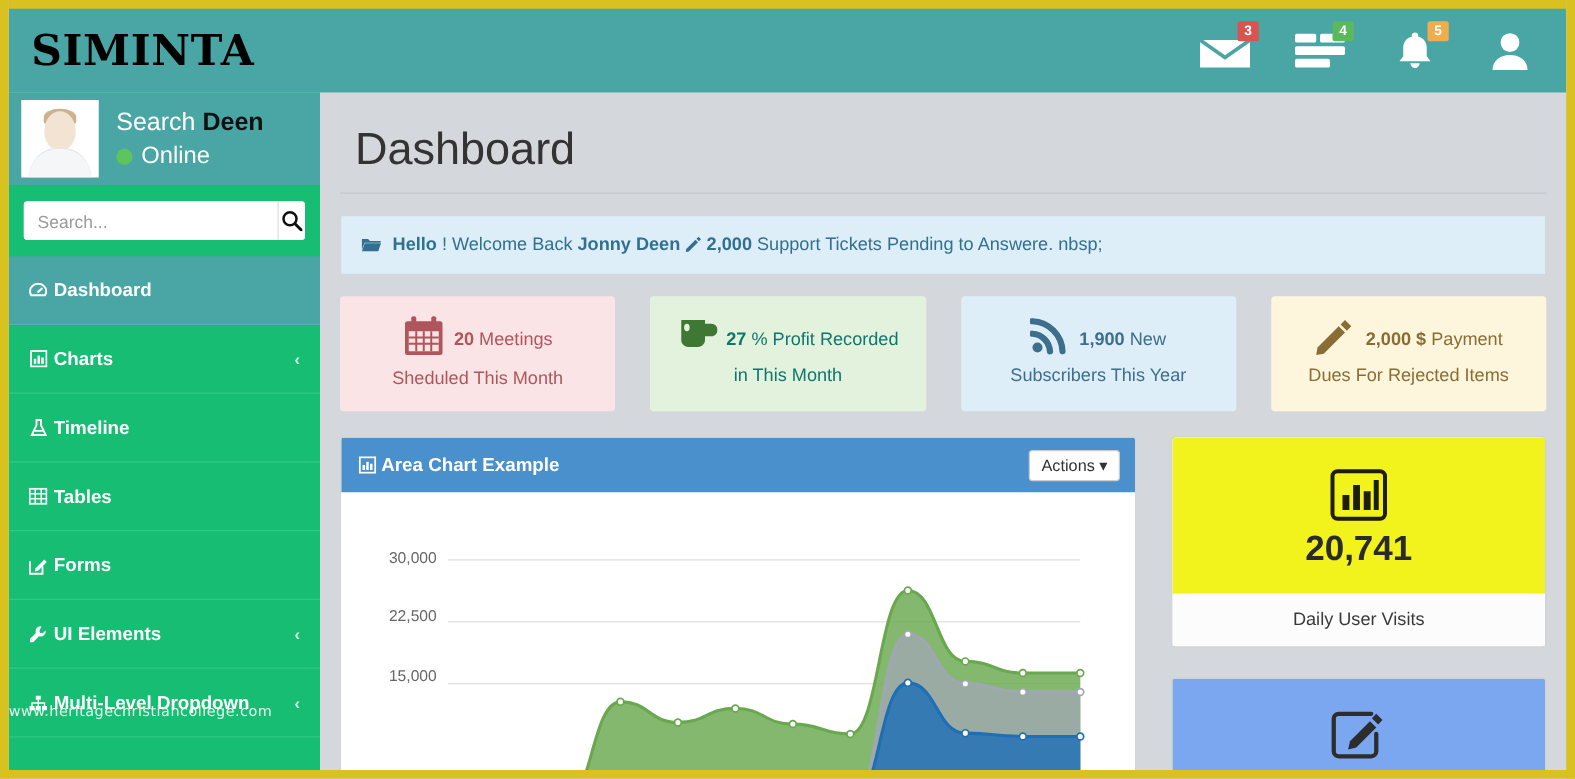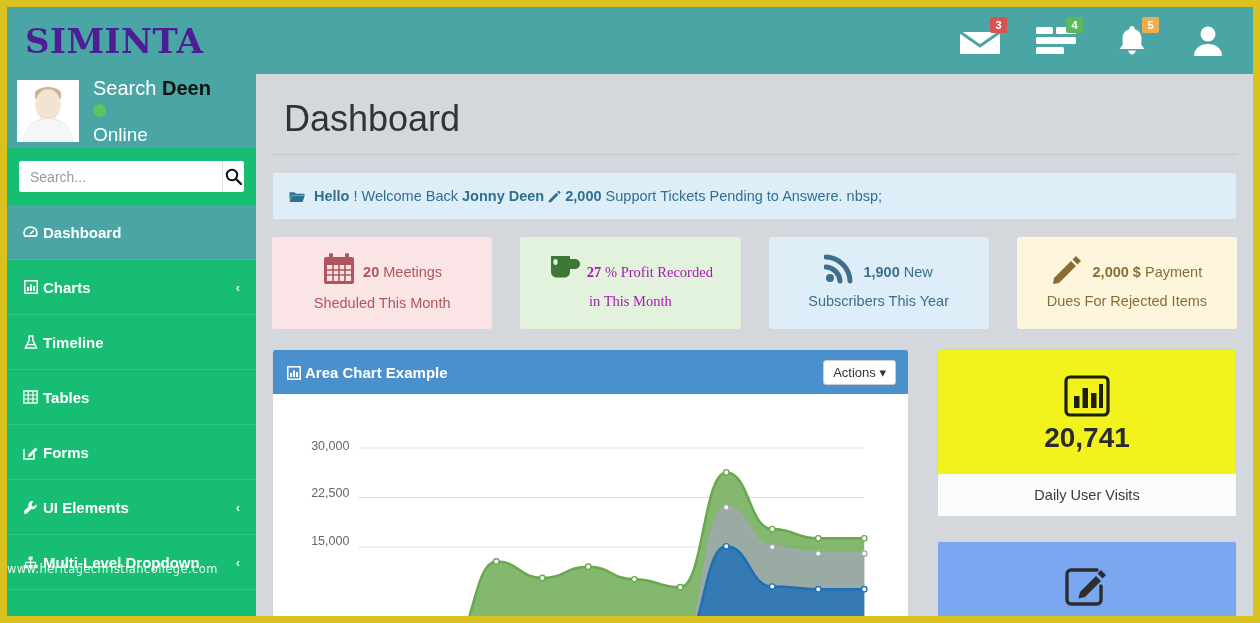--- a/index.html
+++ b/index.html
@@ -22,21 +22,21 @@
   .topbar {
     position: absolute; top: 0; left: 0; right: 0;
     height: 74px;
     background: #4aa5a5;
     display: flex; align-items: center;
     justify-content: space-between;
     padding: 0 22px 0 18px;
     border-top: 7px solid #d9c220;
   }
   .brand {
-    color: #4c1d95;
+    color: #000000;
     font-size: 34px;
     font-weight: bold;
     letter-spacing: 0.5px;
     font-family: "DejaVu Serif", serif;
   }
   .topicons { display: flex; align-items: center; gap: 30px; }
   .ticon {
     position: relative;
     width: 46px; height: 44px;
     display: flex; align-items: center; justify-content: center;
@@ -101,21 +101,21 @@
     position: absolute;
     left: 50%; bottom: 0;
     transform: translateX(-50%);
     width: 50px; height: 24px;
     border-radius: 25px 25px 0 0;
     background: #f4f6f7;
     border-top: 1px solid #e2e6e8;
   }
   .pname { color: #ffffff; font-size: 20px; line-height: 1.25; }
   .pname b { font-weight: bold; color: #111; }
-  .pstatus { display: flex; gap: 7px; margin-top: 3px; flex-direction: column; }
+  .pstatus { display: flex; align-items: center; gap: 7px; margin-top: 3px; }
   .dot { width: 13px; height: 13px; border-radius: 50%; background: #5ec45e; }
   .pstatus span { color: #ffffff; font-size: 19px; }
 
   .searchwrap {
     padding: 13px 12px;
     background: #16bd72;
   }
   .searchbox {
     display: flex;
     background: #fff;
@@ -208,21 +208,21 @@
     display: flex; flex-direction: column;
     align-items: center; justify-content: center;
     text-align: center;
     font-size: 14.5px;
     line-height: 1.45;
     padding: 0 6px;
   }
   .card .row1 { display: flex; align-items: center; gap: 7px; }
   .card b { font-weight: bold; }
   .card.red    { background: #fbe4e6; color: #b0555c; }
-  .card.green  { background: #e3f2dc; color: #a21caf; font-family: Liberation Serif, serif; }
+  .card.green  { background: #e3f2dc; color: #0f766e; }
   .card.blue   { background: #ddeef8; color: #3d6e8c; }
   .card.yellow { background: #fdf6dd; color: #8a6d34; }
 
   .lower { display: flex; gap: 28px; }
   .panel {
     flex: 1;
     background: #fff;
     border: 1px solid #d4d4d4;
     border-radius: 3px;
     overflow: hidden;

